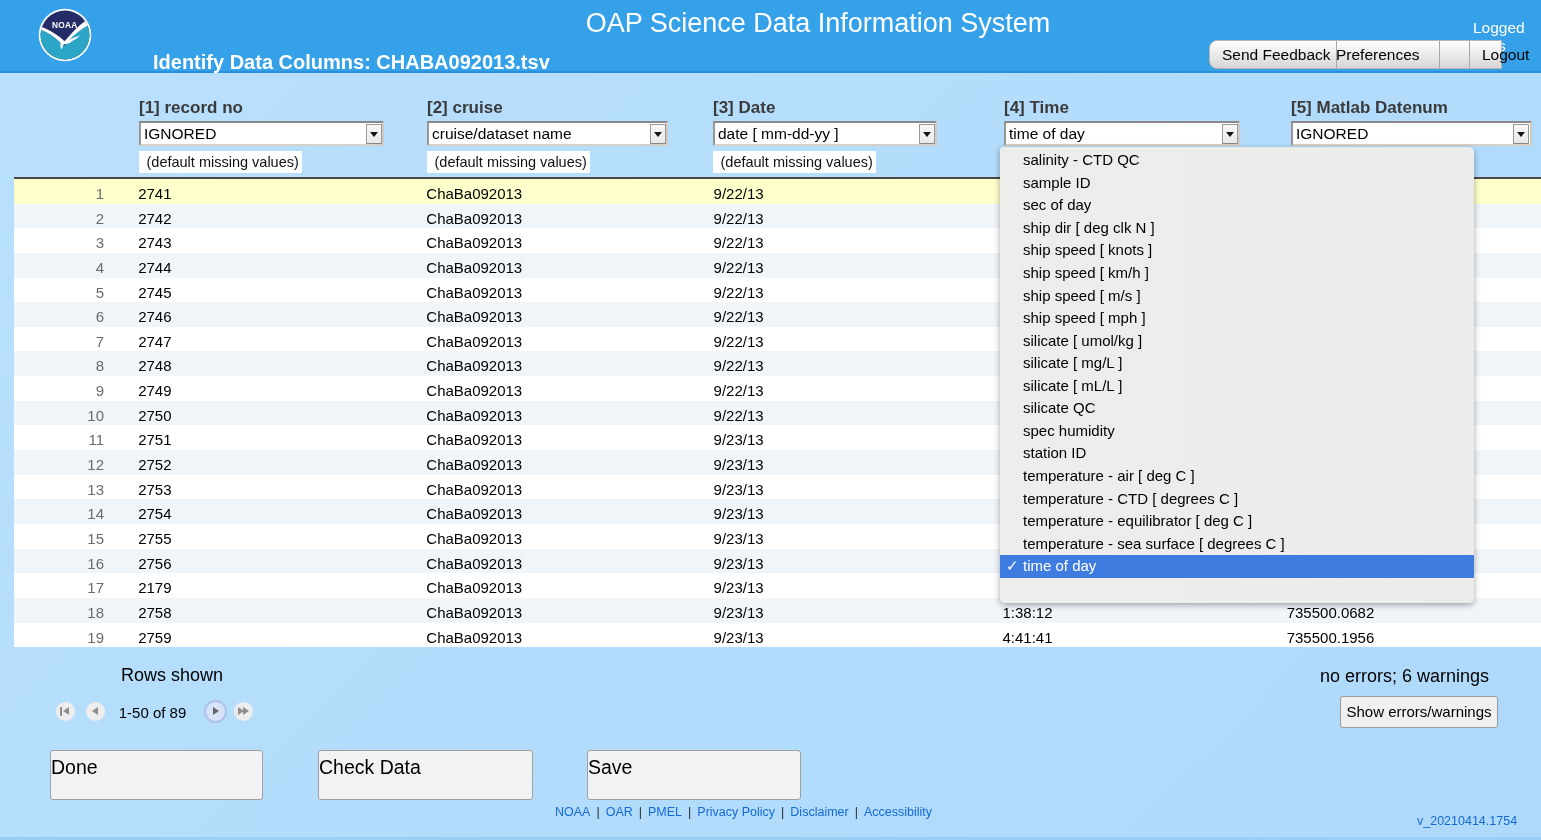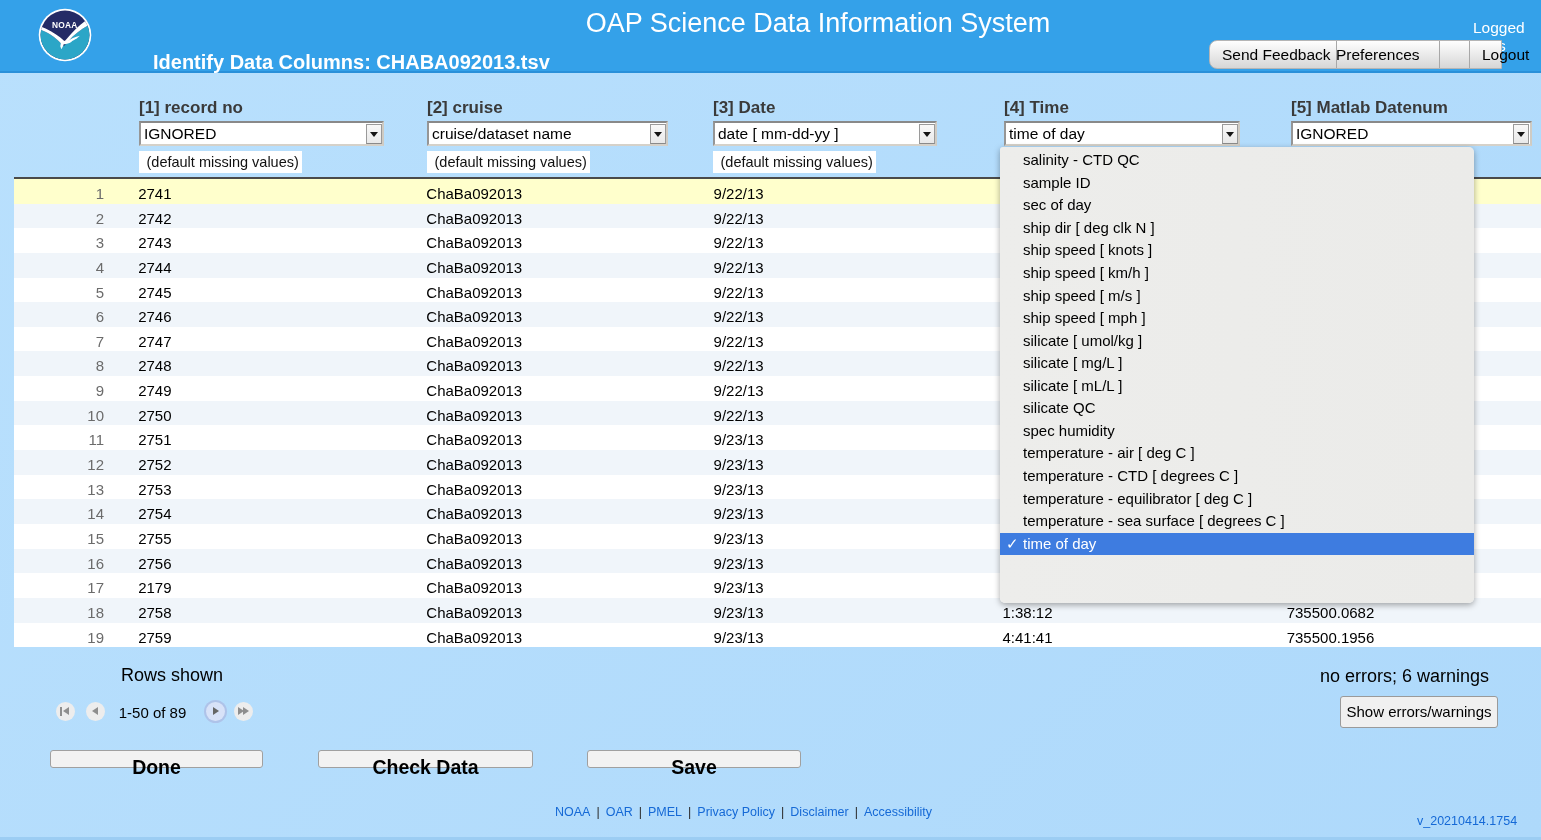--- a/index.html
+++ b/index.html
@@ -60,22 +60,22 @@
   background:#ededed; }
 .pgbtn.nx { background:#d8e2f8; box-shadow:0 0 0 2px #aec3e9; }
 #pgtext { position:absolute; left:112px; top:703.5px; width:81px; text-align:center; font-size:15px; white-space:nowrap; }
 .tri { position:absolute; width:0; height:0; border-top:4.5px solid transparent; border-bottom:4.5px solid transparent; }
 .tri.l { border-right:6px solid #8e8e8e; }
 .tri.r { border-left:6px solid #8e8e8e; }
 .bar { position:absolute; width:2px; height:9px; background:#8e8e8e; }
 #showbtn { position:absolute; left:1340px; top:696px; width:158px; height:32px;
   background:#f0f0f0; border:1px solid #9a9a9a; border-radius:3px;
   font-size:15px; text-align:center; line-height:30px; }
-.bigbtn { position:absolute; top:750px; width:213px; height:18px; background:#f2f2f2;
-  border:1px solid #a0a0a0; border-radius:3px; text-align:center; font-size:19.5px; line-height:32px;font-weight:bold; }
+.bigbtn { position:absolute; top:750px; width:213px; height:50px; background:#f2f2f2;
+  border:1px solid #a0a0a0; border-radius:3px; font-size:19.5px; line-height:32px; }
 
 
 #flinks { position:absolute; left:0; top:804.5px; width:1487px; text-align:center; font-size:12.5px; color:#2b2b2b; }
 #flinks a { color:#1569d6; text-decoration:none; } #flinks b { font-weight:normal; margin:0 6px; }
 #ver { position:absolute; left:1417px; top:814px; font-size:12.5px; color:#1569d6; }
 #bstrip { position:absolute; left:0; top:837px; width:1541px; height:3px; background:#9ccdf3; }
 </style>
 </head>
 <body>
 
@@ -295,20 +295,21 @@
     <div class="it">ship dir [ deg clk N ]</div>
     <div class="it">ship speed [ knots ]</div>
     <div class="it">ship speed [ km/h ]</div>
     <div class="it">ship speed [ m/s ]</div>
     <div class="it">ship speed [ mph ]</div>
     <div class="it">silicate [ umol/kg ]</div>
     <div class="it">silicate [ mg/L ]</div>
     <div class="it">silicate [ mL/L ]</div>
     <div class="it">silicate QC</div>
     <div class="it">spec humidity</div>
+    <div class="it">station ID</div>
     <div class="it">temperature - air [ deg C ]</div>
     <div class="it">temperature - CTD [ degrees C ]</div>
     <div class="it">temperature - equilibrator [ deg C ]</div>
     <div class="it">temperature - sea surface [ degrees C ]</div>
     <div class="it sel2"><span class="chk">✓</span>time of day</div>
   </div>
 
 <div id="flinks"><a>NOAA</a><b>|</b><a>OAR</a><b>|</b><a>PMEL</a><b>|</b><a>Privacy Policy</a><b>|</b><a>Disclaimer</a><b>|</b><a>Accessibility</a></div>
 <div id="ver">v_20210414.1754</div>
 <div id="bstrip"></div>

